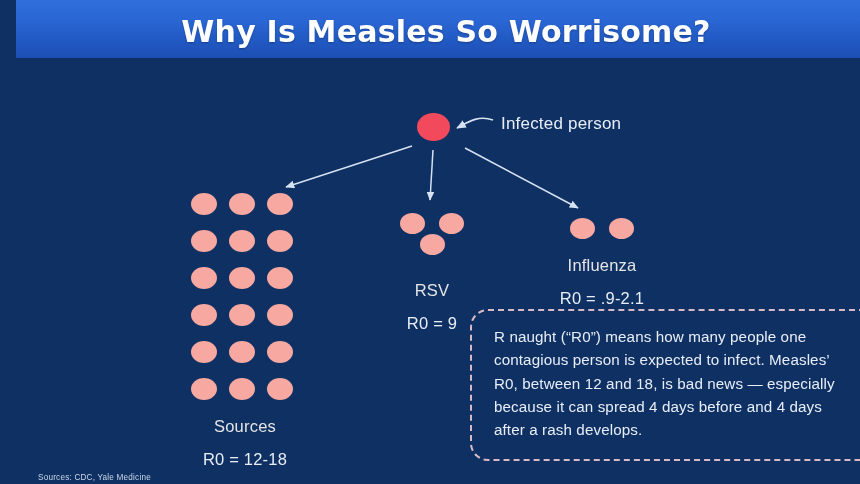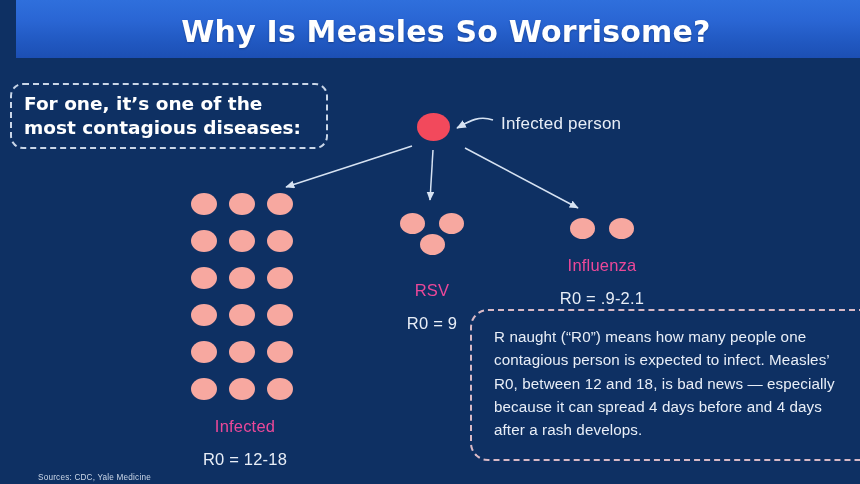--- a/index.html
+++ b/index.html
@@ -93,21 +93,21 @@
 
   
   .disease-group { position: absolute; }
   .dot-grid { display: flex; flex-wrap: wrap; }
   .dot {
     background: #f7a8a0;
     border-radius: 50%;
   }
   .group-label {
     text-align: center;
-    color: #ec4899;
+    color: #e5e5e5;
     font-size: 16.5px;
     letter-spacing: 0.2px;
   }
   .group-r0 {
     text-align: center;
     color: #e8eef7;
     font-size: 16.5px;
     letter-spacing: 0.2px;
     margin-top: 14px;
   }
@@ -184,23 +184,20 @@
 <body>
 
 <div id="infographic">
 
   <div id="header-bar">
     <div id="header-title">Why Is Measles So Worrisome?</div>
   </div>
 
   <div id="body-area"></div>
 
-  <div id="intro-box">
-    <div id="intro-text">For one, it’s one of the most contagious diseases:</div>
-  </div>
 
   <svg id="arrow-layer" viewBox="0 0 860 484">
     <defs>
       <marker id="arrowhead" markerWidth="7" markerHeight="7" refX="5.5" refY="2.6" orient="auto" markerUnits="strokeWidth">
         <path d="M0,0 L6,2.6 L0,5.2 z" fill="#d6e2f2"></path>
       </marker>
     </defs>
 
     <path d="M493,120 C478,115 468,122 457,128" stroke="#d6e2f2" stroke-width="1.6" fill="none" marker-end="url(#arrowhead)"></path>
 
@@ -228,21 +225,21 @@
         <div class="dot"></div>
         <div class="dot"></div>
         <div class="dot"></div>
         <div class="dot"></div>
         <div class="dot"></div>
         <div class="dot"></div>
         <div class="dot"></div>
         <div class="dot"></div>
         <div class="dot"></div>
       </div>
-    <div class="group-label">Infected</div>
+    <div class="group-label">Sources</div>
     <div class="group-r0">R0 = 12-18</div>
   </div>
 
   <div id="group-rsv" class="disease-group">
     <div class="dot-grid">
         <div class="dot"></div>
         <div class="dot"></div>
         <div class="dot"></div>
       </div>
     <div class="group-label">RSV</div>

